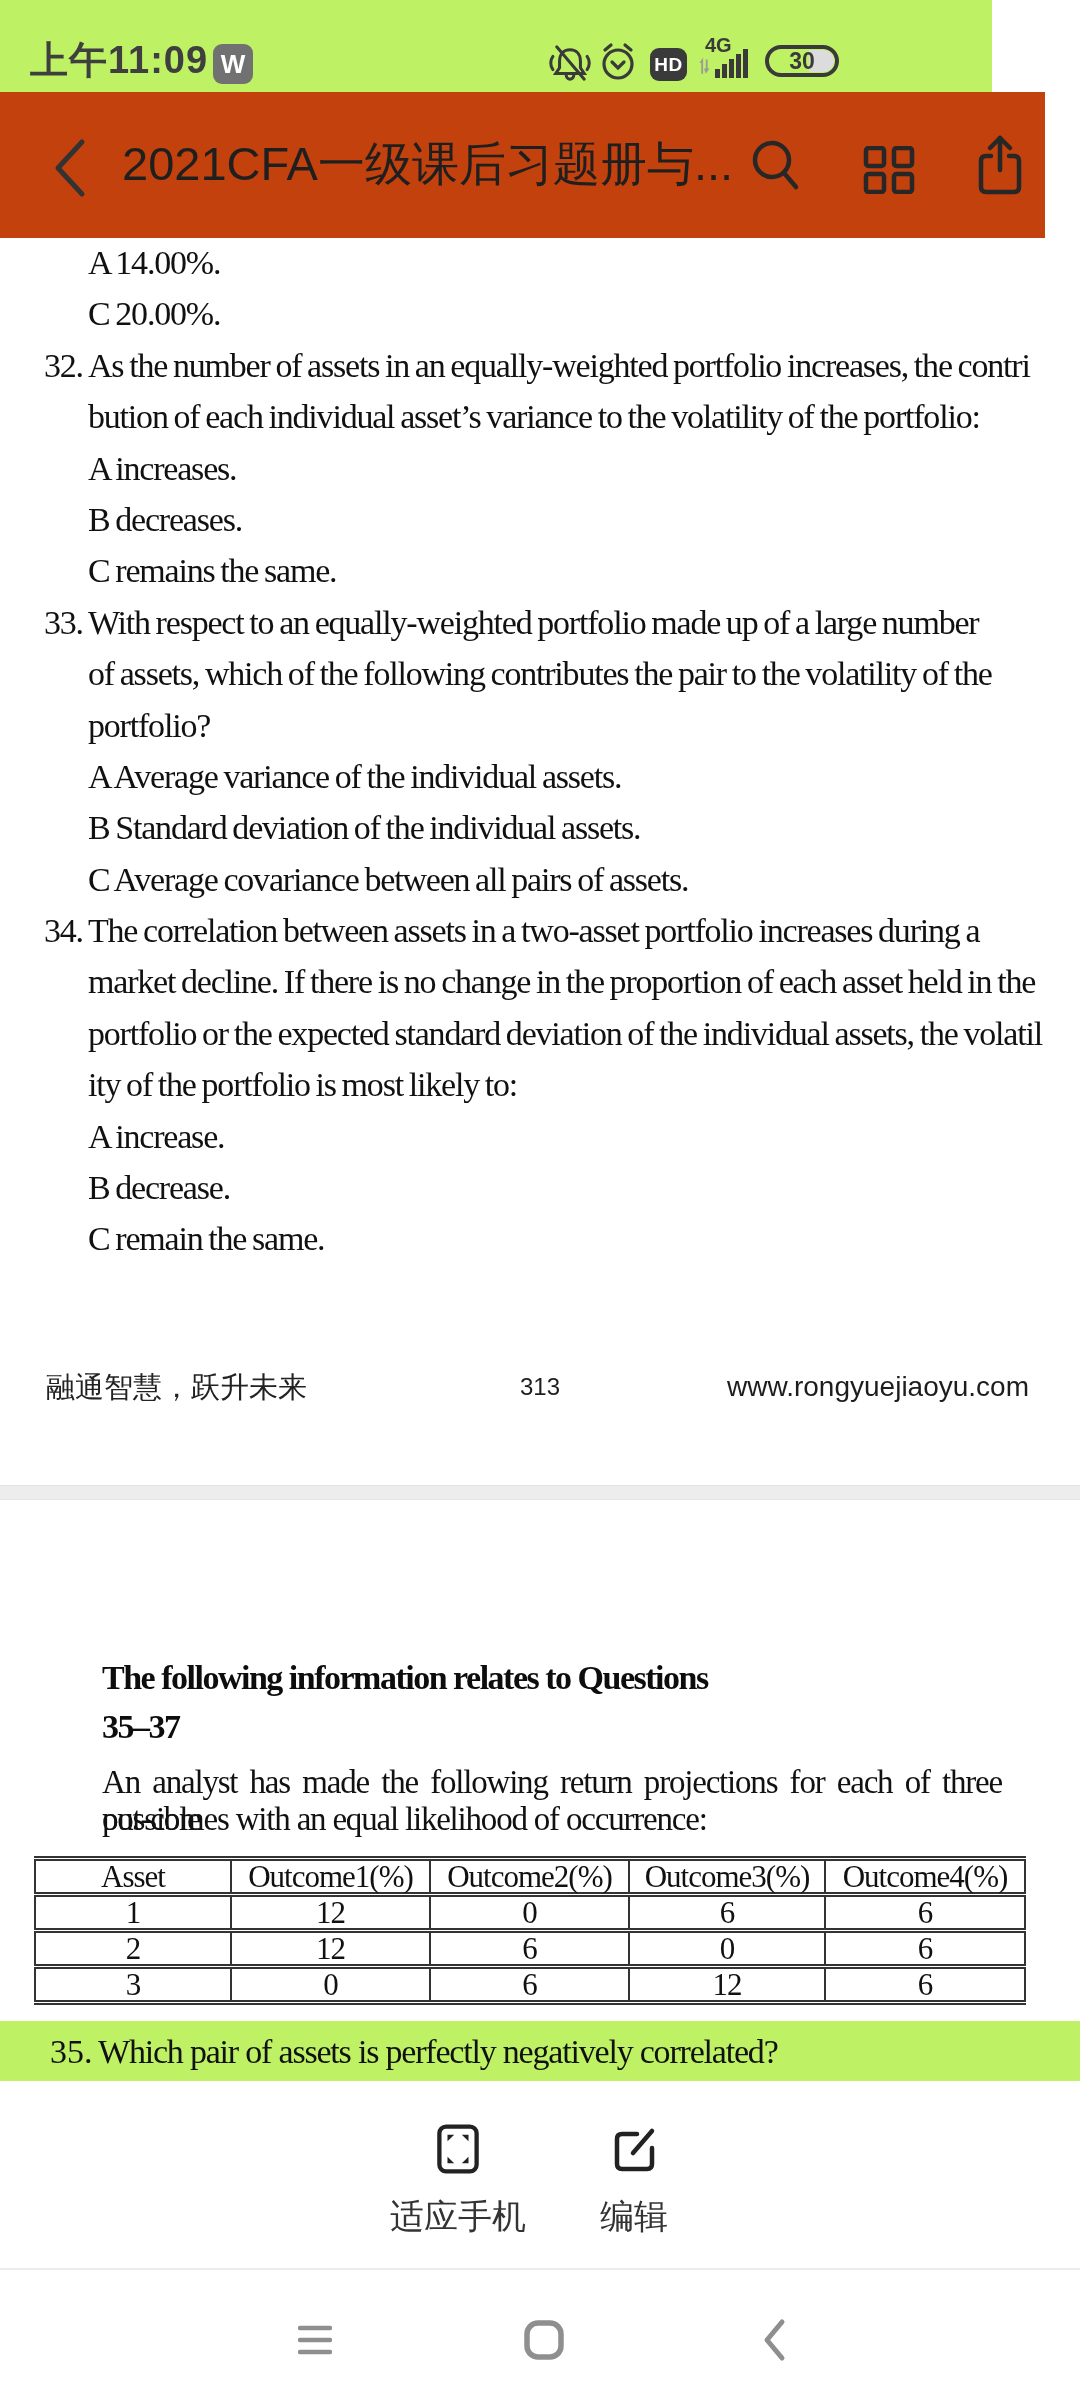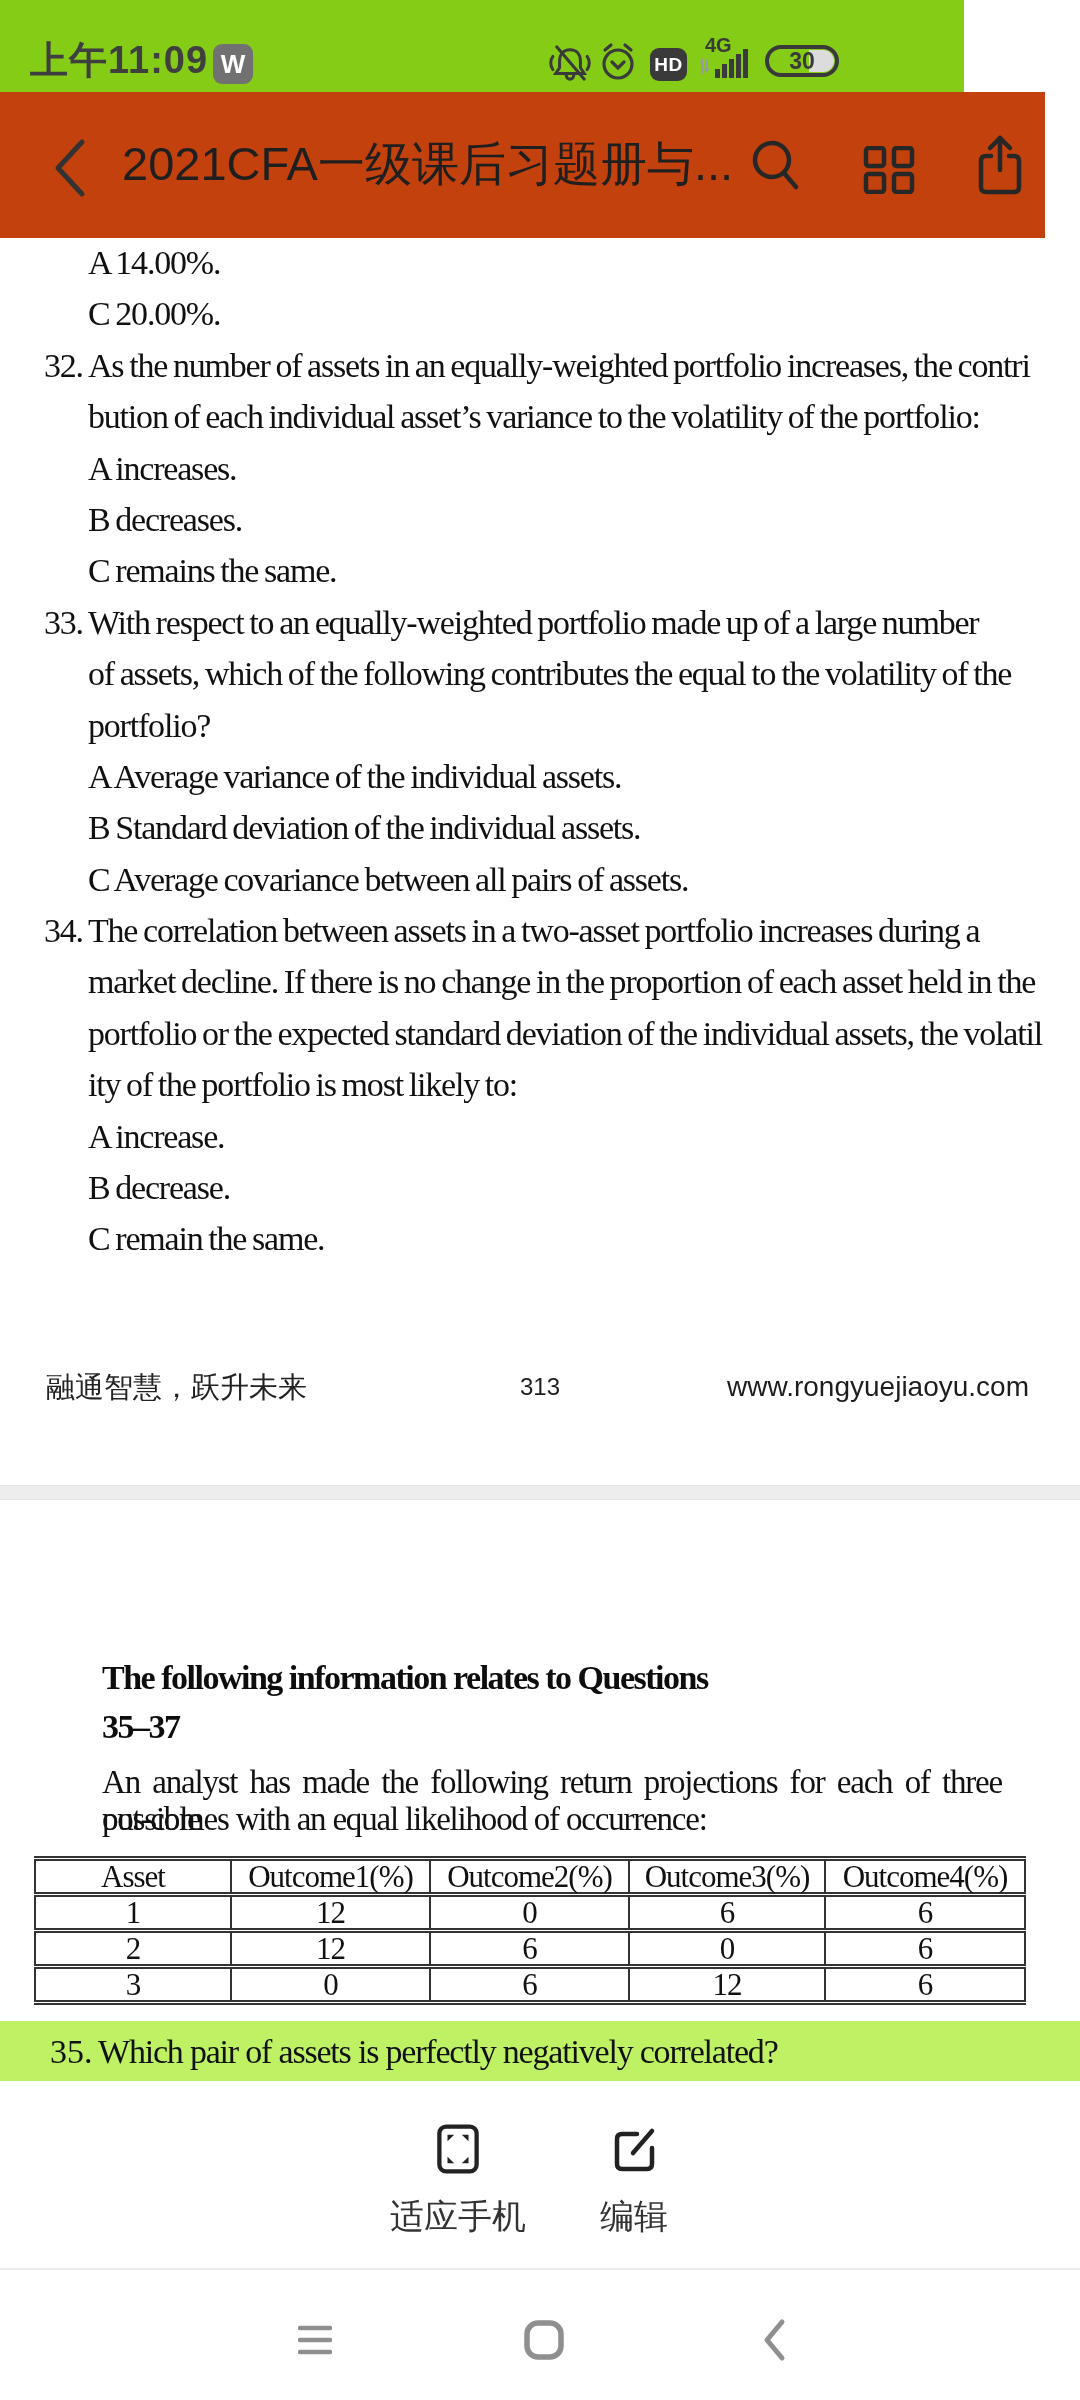--- a/index.html
+++ b/index.html
@@ -1,20 +1,20 @@
 <!DOCTYPE html>
 <html><head>
 <meta charset="utf-8">
 <style>
   html,body{margin:0;padding:0;background:#777;}
   .screen{position:relative;width:1080px;height:2400px;background:#ffffff;overflow:hidden;
           font-family:"Liberation Sans","DejaVu Sans",sans-serif;}
 
   
-  .status-bar{position:absolute;left:0;top:0;width:964px;height:92px;background:#84cc16;}
+  .status-bar{position:absolute;left:0;top:0;width:964px;height:92px;background:#bef264;padding-left:28px;}
   .time{position:absolute;left:30px;top:40px;font-size:38px;line-height:40px;font-weight:600;color:#3f3f3f;letter-spacing:1px;}
   .wps-badge{position:absolute;left:213px;top:44px;width:40px;height:40px;background:#717171;border-radius:9px;
              color:#fff;font-weight:700;font-size:26px;display:flex;align-items:center;justify-content:center;}
   .sb-ico{position:absolute;}
   .hd-badge{position:absolute;left:650px;top:48px;width:37px;height:33px;background:#3a3a3a;border-radius:9px;
             color:#fff;font-weight:700;font-size:19px;display:flex;align-items:center;justify-content:center;letter-spacing:.5px;}
   .battery{position:absolute;left:765px;top:45px;width:74px;height:32px;border:4px solid #3a3a3a;border-radius:18px;box-sizing:border-box;}
   .battery-fill{position:absolute;right:1px;top:1px;bottom:1px;width:25px;background:#dcdcdc;border-radius:0 12px 12px 0;}
   .battery-num{position:absolute;left:0;top:0;width:100%;height:100%;display:flex;align-items:center;justify-content:center;
                font-size:23px;font-weight:700;color:#3a3a3a;}
@@ -195,21 +195,21 @@
         <span class="txt">C remains the same.</span>
       </div>
 
       <div class="line">
         <span class="num">33.</span>
         <span class="txt">With respect to an equally-weighted portfolio made up of a large number</span>
       </div>
 
       <div class="line">
         <span class="num"></span>
-        <span class="txt">of assets, which of the following contributes the equal to the volatility of the</span>
+        <span class="txt">of assets, which of the following contributes the pair to the volatility of the</span>
       </div>
 
       <div class="line">
         <span class="num"></span>
         <span class="txt">portfolio?</span>
       </div>
 
       <div class="line">
         <span class="num"></span>
         <span class="txt">A Average variance of the individual assets.</span>

